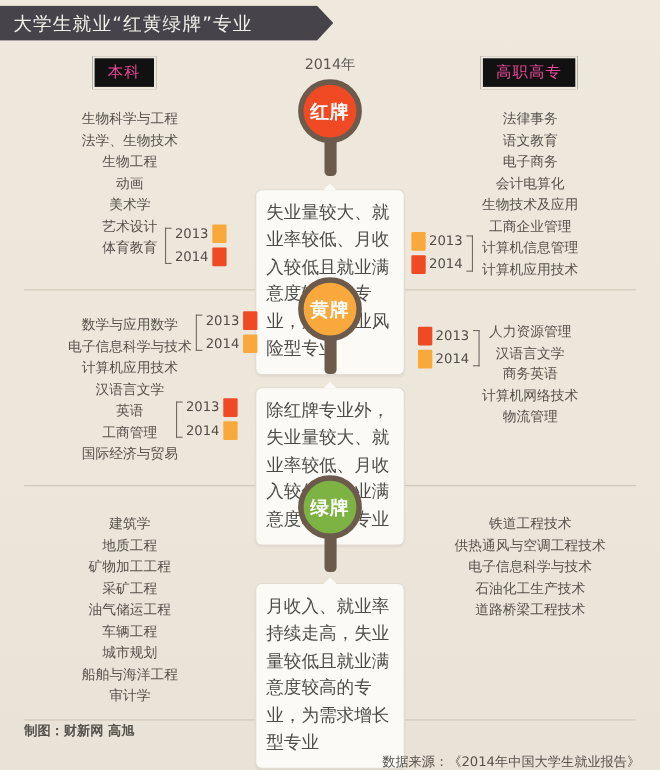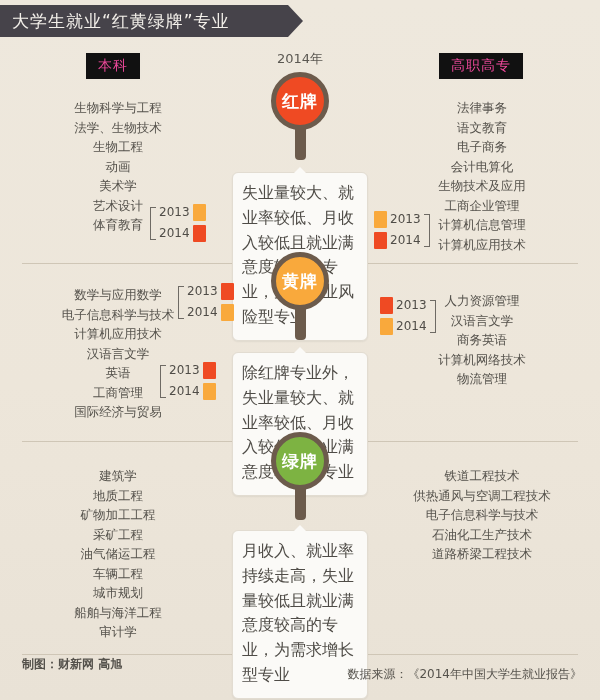--- a/index.html
+++ b/index.html
@@ -214,21 +214,21 @@
     position: absolute;
     left: 22px;
     top: 656px;
     font-size: 12px;
     color: #55524C;
     font-weight: bold;
   }
   .footer-right {
     position: absolute;
     right: 18px;
-    top: 666px;
+    top: 684px;
     font-size: 12px;
     color: #55524C;
   }
 </style>
 </head>
 <body>
 
 <div id="infographic">
 
   <div class="title-bar">大学生就业“红黄绿牌”专业</div>

